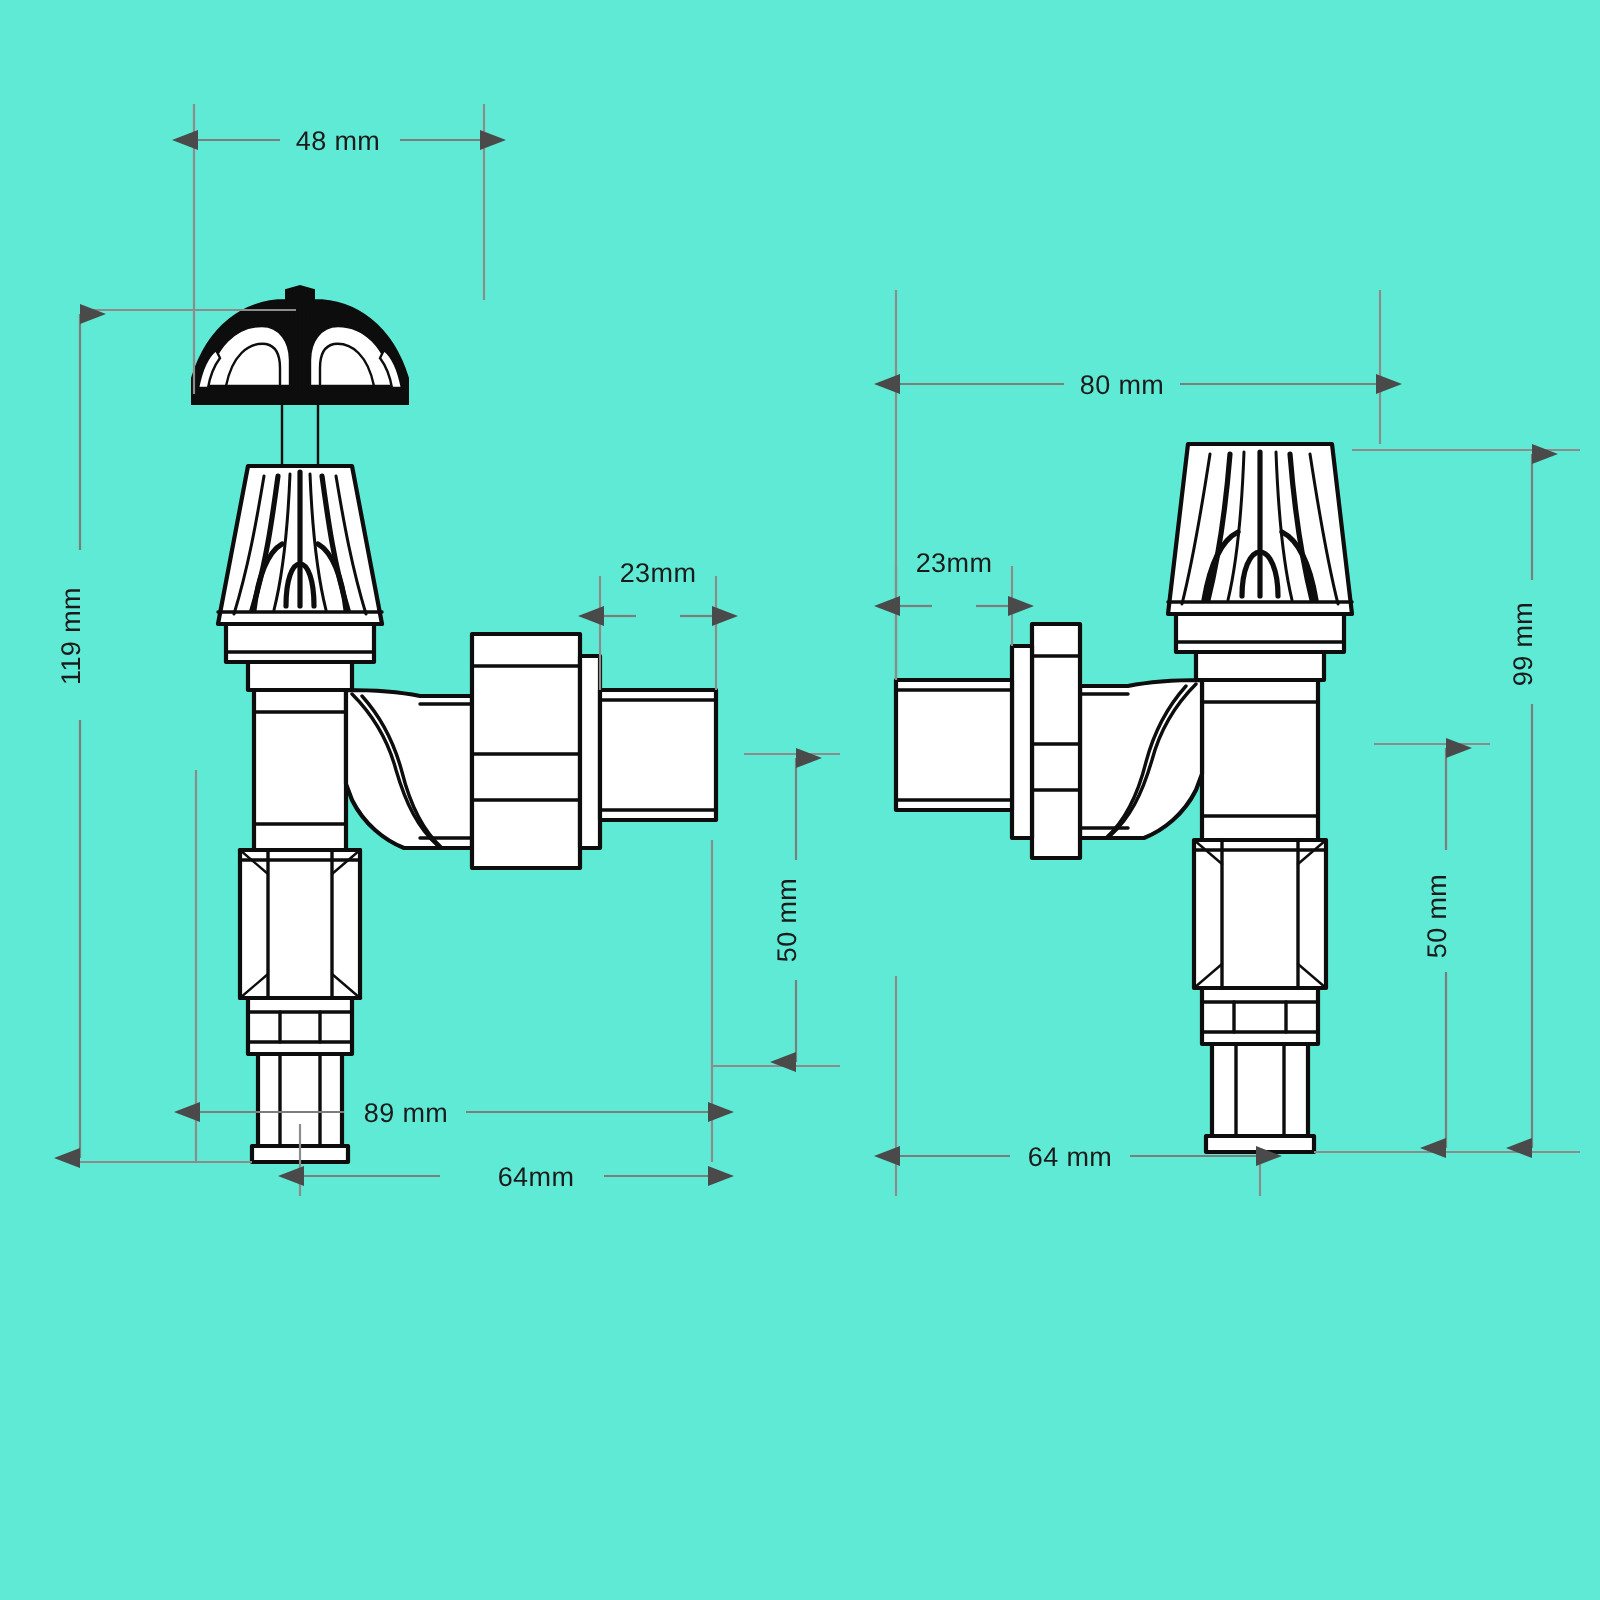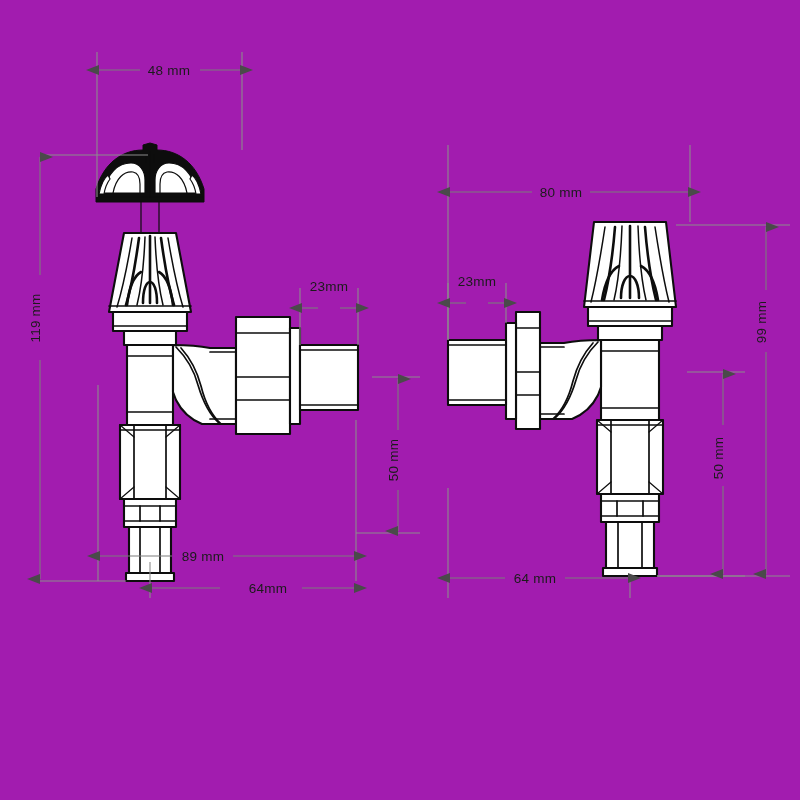--- a/index.html
+++ b/index.html
@@ -7,21 +7,21 @@
     padding: 0;
     background: #ffffff;
   }
   body {
     font-family: "Liberation Sans", sans-serif;
   }
   #canvas {
     position: relative;
     width: 800px;
     height: 800px;
-    background: #a21caf;
+    background: #5eead4;
     overflow: hidden;
   }
   svg.drawing {
     position: absolute;
     left: 0;
     top: 0;
     width: 800px;
     height: 800px;
   }
   .dim-text {

